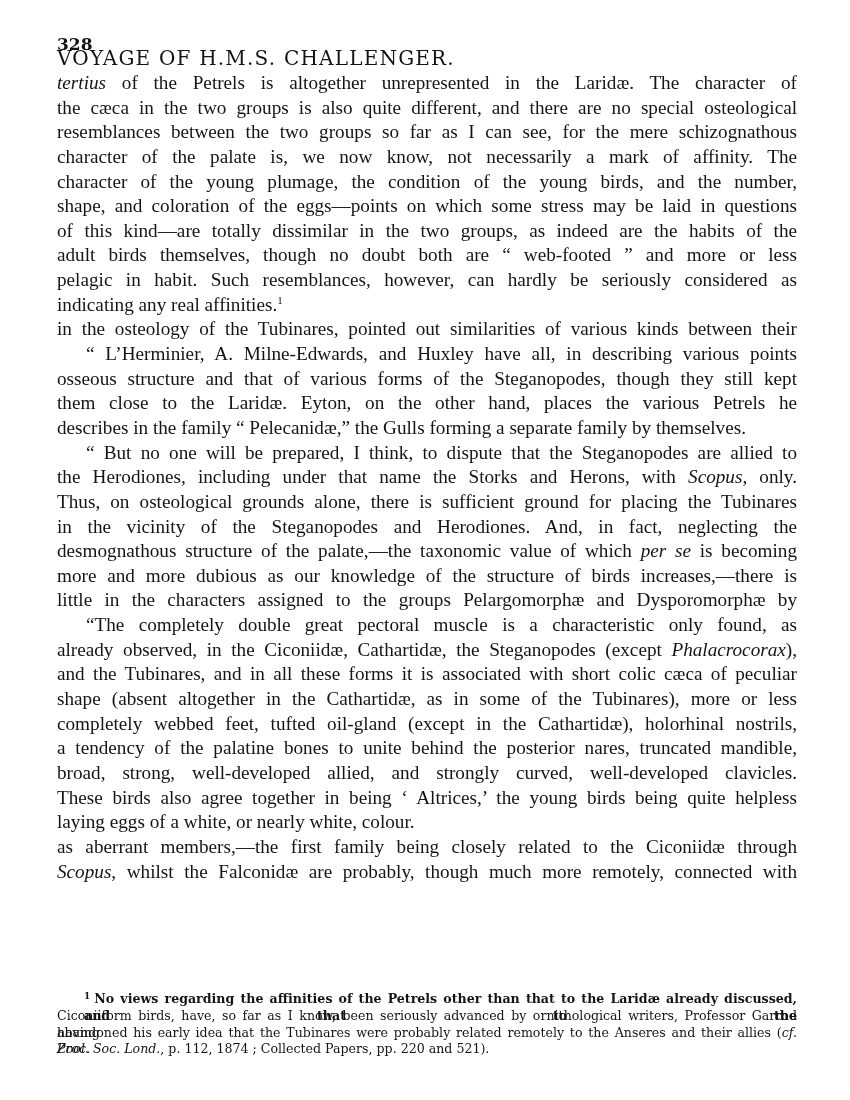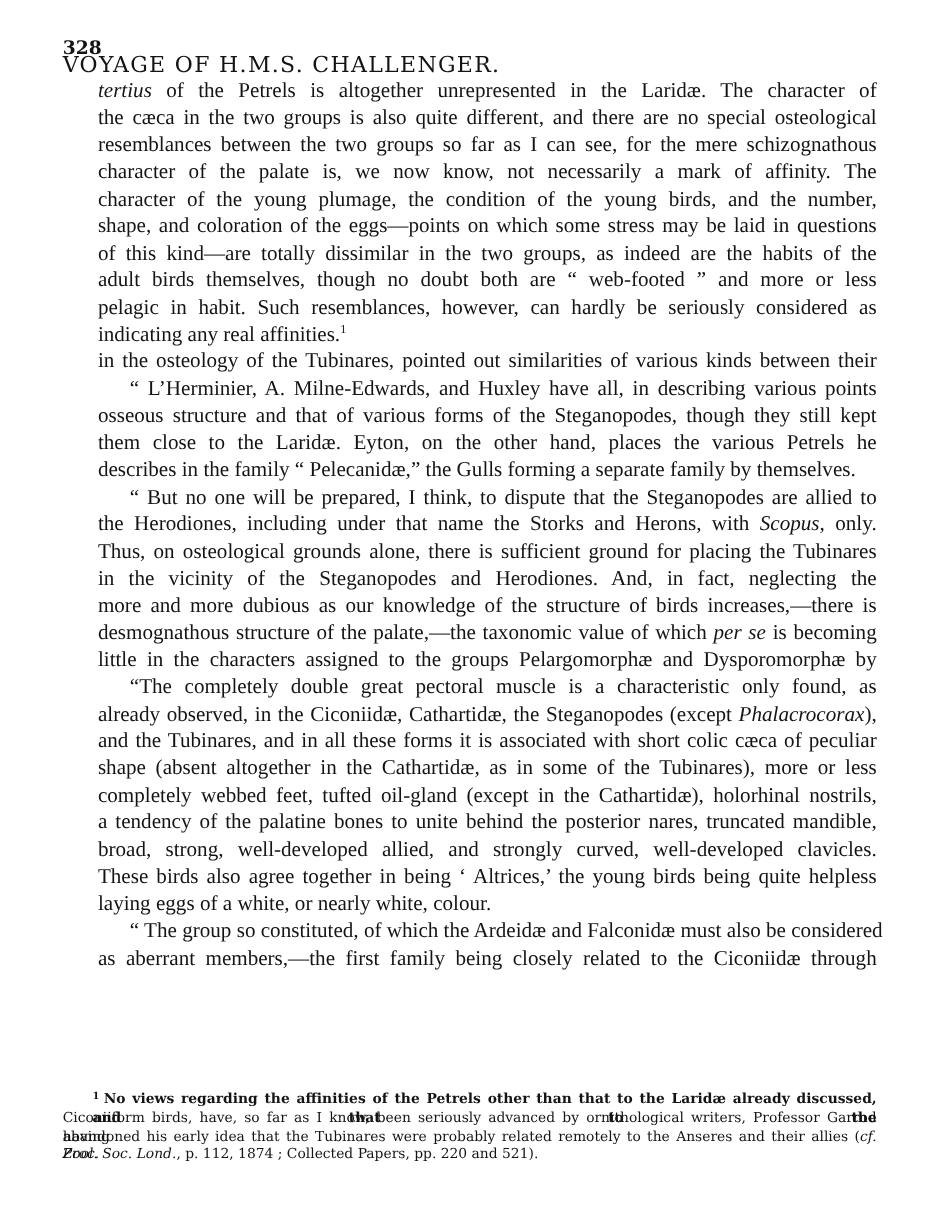--- a/index.html
+++ b/index.html
@@ -6,21 +6,21 @@
   body { width: 850px; height: 1100px; position: relative; overflow: hidden; color: #141414; }
   .page { position: absolute; left: 0; top: 0; width: 850px; height: 908px; }
   .running-head { position: absolute; top: 32px; left: 57px; width: 740px; height: 24px;
     font-family: "DejaVu Serif", "Liberation Serif", serif; }
   .page-number { position: absolute; left: 0; top: 2px; font-size: 17px; font-weight: bold; letter-spacing: 0px; }
   .head-title { position: absolute; left: 0; width: 740px; top: 14px; text-align: left;
     font-size: 20px; letter-spacing: 1.2px; }
   .body-text { position: absolute; left: 57px; top: 71px; width: 740px;
     font-family: "Liberation Serif", "DejaVu Serif", serif; font-size: 19.2px; }
   .line { display: block; height: 24.65px; line-height: 24.65px; text-align: justify; text-align-last: justify;
-    white-space: nowrap; overflow: visible; margin-left: 32px; }
+    white-space: nowrap; overflow: visible; }
   .line.last { text-align-last: left; }
   .line.indent { padding-left: 29px; }
   i { font-style: italic; }
   sup { font-size: 11px; line-height: 0; vertical-align: 7px; }
   .footnotes { position: absolute; left: 57px; top: 991px; width: 740px;
     font-family: "DejaVu Serif", "Liberation Serif", serif; font-size: 12.6px; }
   .fn-line { display: block; height: 16.8px; line-height: 16.8px; white-space: normal; text-align: justify; text-align-last: justify; }
   .fn-line.indent { padding-left: 27px; font-weight: bold; }
   .fn-line.last { text-align-last: left; }
   .fn-marker { font-size: 9px; vertical-align: 4px; line-height: 0; margin-right: 4px; }
@@ -47,34 +47,34 @@
       <span class="line last"><span>indicating any real affinities.</span><sup>1</sup></span>
       <span class="line"><span>in the osteology of the Tubinares, pointed out similarities of various kinds between their</span></span>
       <span class="line indent"><span>“ L’Herminier, A. Milne-Edwards, and Huxley have all, in describing various points</span></span>
       <span class="line"><span>osseous structure and that of various forms of the Steganopodes, though they still kept</span></span>
       <span class="line"><span>them close to the Laridæ.  Eyton, on the other hand, places the various Petrels he</span></span>
       <span class="line last"><span>describes in the family “ Pelecanidæ,” the Gulls forming a separate family by themselves.</span></span>
       <span class="line indent"><span>“ But no one will be prepared, I think, to dispute that the Steganopodes are allied to</span></span>
       <span class="line"><span>the Herodiones, including under that name the Storks and Herons, with </span><i>Scopus</i><span>, only.</span></span>
       <span class="line"><span>Thus, on osteological grounds alone, there is sufficient ground for placing the Tubinares</span></span>
       <span class="line"><span>in the vicinity of the Steganopodes and Herodiones.  And, in fact, neglecting the</span></span>
+      <span class="line"><span>desmognathous structure of the palate,—the taxonomic value of which </span><i>per se</i><span> is becoming</span></span>
       <span class="line"><span>more and more dubious as our knowledge of the structure of birds increases,—there is</span></span>
-      <span class="line"><span>desmognathous structure of the palate,—the taxonomic value of which </span><i>per se</i><span> is becoming</span></span>
       <span class="line"><span>little in the characters assigned to the groups Pelargomorphæ and Dysporomorphæ by</span></span>
       <span class="line indent"><span>“The completely double great pectoral muscle is a characteristic only found, as</span></span>
       <span class="line"><span>already observed, in the Ciconiidæ, Cathartidæ, the Steganopodes (except </span><i>Phalacrocorax</i><span>),</span></span>
       <span class="line"><span>and the Tubinares, and in all these forms it is associated with short colic cæca of peculiar</span></span>
       <span class="line"><span>shape (absent altogether in the Cathartidæ, as in some of the Tubinares), more or less</span></span>
       <span class="line"><span>completely webbed feet, tufted oil-gland (except in the Cathartidæ), holorhinal nostrils,</span></span>
       <span class="line"><span>a tendency of the palatine bones to unite behind the posterior nares, truncated mandible,</span></span>
       <span class="line"><span>broad, strong, well-developed allied, and strongly curved, well-developed clavicles.</span></span>
       <span class="line"><span>These birds also agree together in being ‘ Altrices,’ the young birds being quite helpless</span></span>
       <span class="line last"><span>laying eggs of a white, or nearly white, colour.</span></span>
-      <span class="line indent"><span>“ The group so constituted, of which the Ardeidæ and Falconidæ must also be considered</span></span>
       <span class="line"><span>as aberrant members,—the first family being closely related to the Ciconiidæ through</span></span>
+      <span class="line"><i>Scopus</i><span>, whilst the Falconidæ are probably, though much more remotely, connected with</span></span>
     </div>
 
   <div class="footnotes" id="footnotes">
       <span class="fn-line indent"><span class="fn-marker">1</span><span>No views regarding the affinities of the Petrels other than that to the Laridæ already discussed, and that to the</span></span>
       <span class="fn-line"><span>Ciconiiform birds, have, so far as I know, been seriously advanced by ornithological writers, Professor Garrod having</span></span>
       <span class="fn-line"><span>abandoned his early idea that the Tubinares were probably related remotely to the Anseres and their allies (</span><i>cf. Proc.</i><span></span></span>
       <span class="fn-line last"><i>Zool. Soc. Lond.</i><span>, p. 112, 1874 ; Collected Papers, pp. 220 and 521).</span></span>
     </div>
 </div>
 

